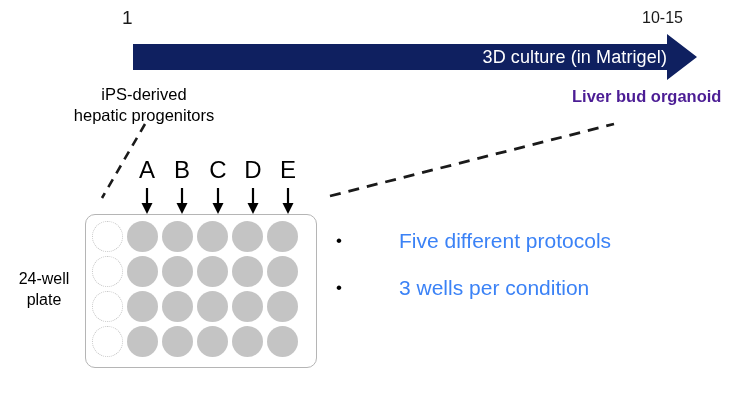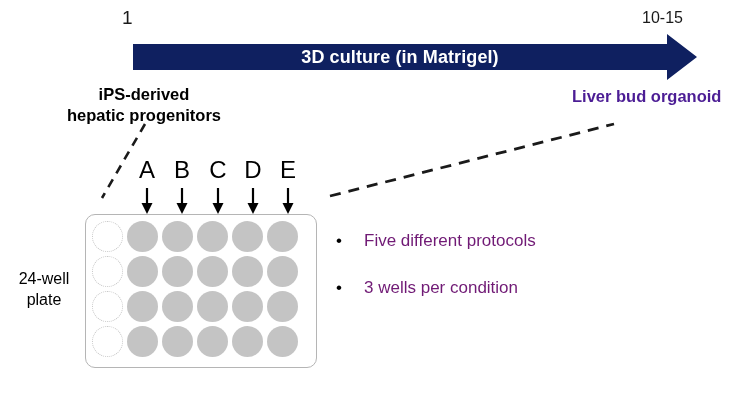--- a/index.html
+++ b/index.html
@@ -38,37 +38,36 @@
   #culture-arrow {
     left: 133px;
     top: 34px;
     width: 564px;
     height: 46px;
   }
   #culture-arrow-label {
     left: 133px;
     top: 46px;
     width: 534px;
-    text-align: center;
+    text-align: right;
     font-size: 18px;
     line-height: 22px;
     color: #ffffff;
     letter-spacing: 0.1px;
-    font-weight: bold;
   }
 
   
   #start-caption {
     left: 38px;
     top: 84px;
     width: 212px;
     text-align: center;
     font-size: 16.5px;
     line-height: 21px;
-    font-weight: bold;
+    font-weight: normal;
     color: #000000;
   }
   #end-caption {
     left: 572px;
     top: 86px;
     font-size: 16.5px;
     line-height: 21px;
     font-weight: bold;
     color: #4c1d95;
     white-space: nowrap;
@@ -134,24 +133,25 @@
     margin-bottom: 25px;
   }
   .note-bullet {
     width: 28px;
     flex: 0 0 28px;
     font-size: 17px;
     line-height: 22px;
     color: #000000;
   }
   .note-text {
-    font-size: 17px;
-    line-height: 22px;
-    color: #701a75;
+    font-size: 21px;
+    line-height: 22px;
+    color: #3b82f6;
     white-space: nowrap;
+    margin-left: 35px;
   }
 </style>
 </head>
 <body>
 
 <div id="canvas">
 
   <div class="abs" id="timeline-start-label">1</div>
 
   <div class="abs" id="timeline-end-label">10-15</div>

